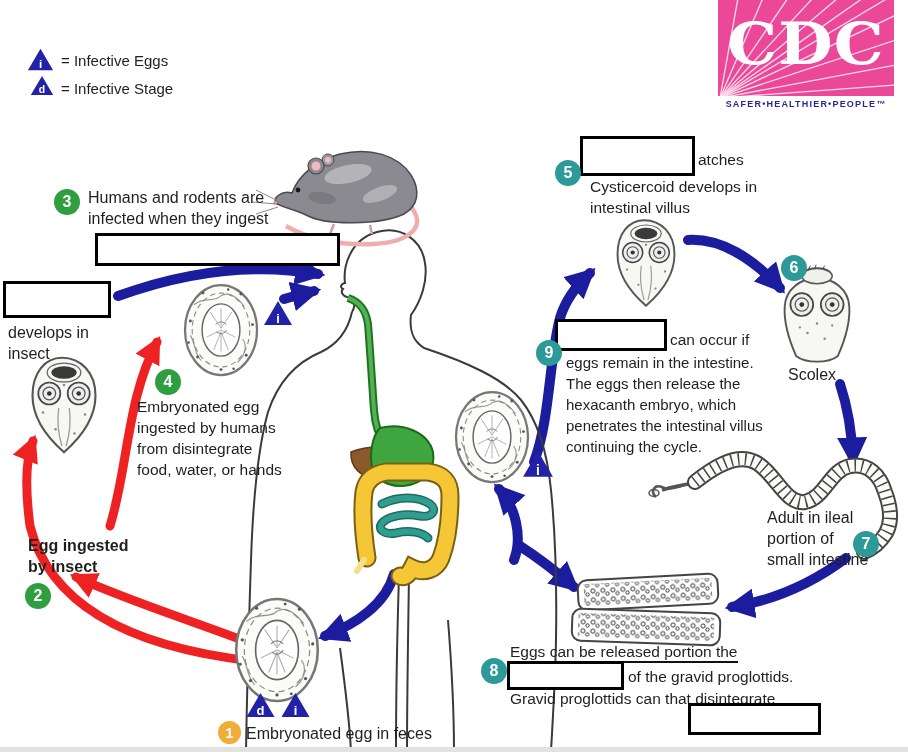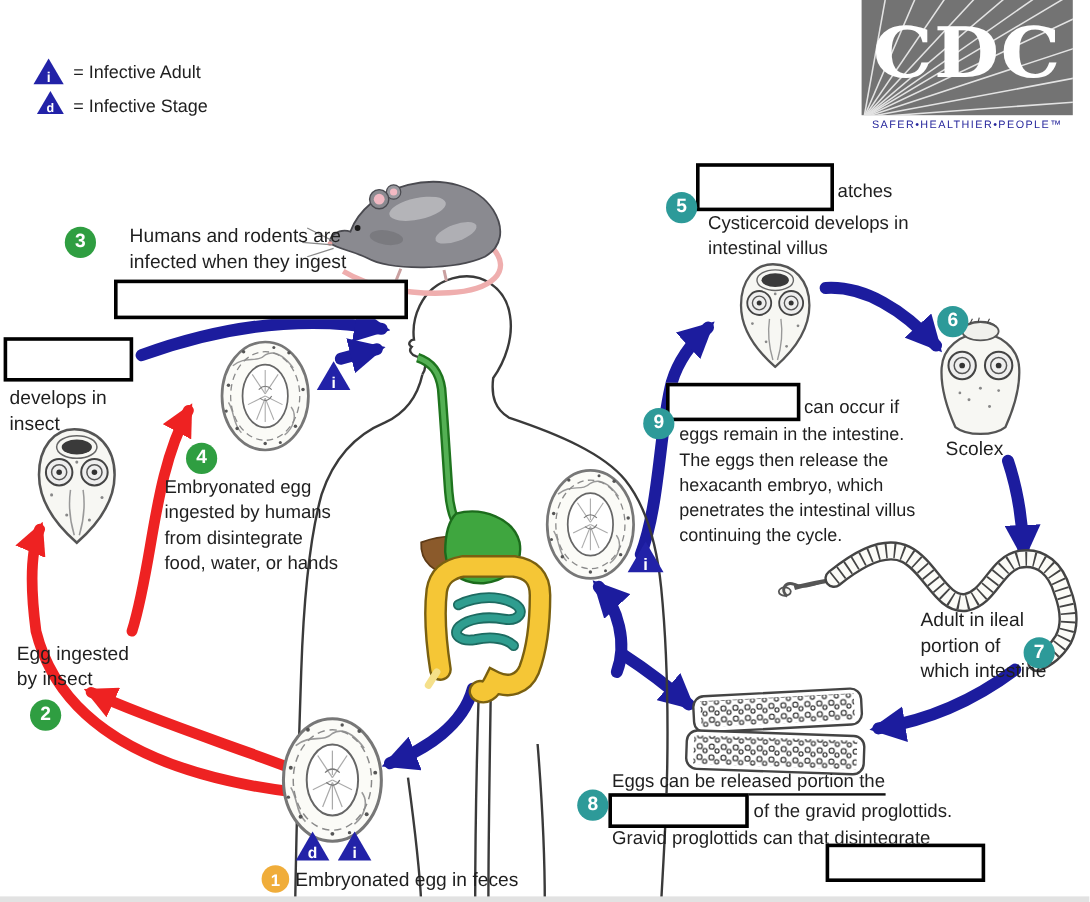--- a/index.html
+++ b/index.html
@@ -9,26 +9,26 @@
   svg.canvas{position:absolute;left:0;top:0;z-index:0;}
   .txt{position:absolute;z-index:2;font-size:15.5px;line-height:21px;white-space:pre-line;}
   .blank{position:absolute;z-index:3;background:#ffffff;border:3px solid #000000;box-sizing:border-box;}
   .badge{position:absolute;z-index:4;width:26px;height:26px;border-radius:50%;color:#fff;
          display:flex;align-items:center;justify-content:center;font-weight:bold;font-size:16px;}
   .badge.green{background:#2f9e41;}
   .badge.teal{background:#2d9a99;}
   .badge.yellow{background:#f0ad3a;width:23px;height:23px;font-size:14px;}
   .tri{position:absolute;z-index:4;}
   .legend-row{position:absolute;z-index:2;font-size:15px;}
-  #cdc-logo{position:absolute;left:718px;top:0px;width:176px;height:96px;background:#737373;z-index:2;}
+  #cdc-logo{position:absolute;left:718px;top:0px;width:176px;height:96px;background:#ec4899;z-index:2;}
   #cdc-logo .acro{position:absolute;left:0;top:10px;width:176px;text-align:center;
       font-family:"DejaVu Serif", serif;font-weight:bold;font-size:58px;color:#ffffff;
       letter-spacing:1px;transform:scaleX(1.08);transform-origin:center;}
   #cdc-tagline{position:absolute;left:716px;top:99px;width:180px;text-align:center;z-index:2;
-      color:#26269c;font-weight:normal;font-size:9px;letter-spacing:1.2px;}
+      color:#26269c;font-weight:bold;font-size:9px;letter-spacing:1.2px;}
   .ul{border-bottom:2px solid #111;padding-bottom:1px;}
   #bottom-edge{position:absolute;left:0;bottom:0;width:908px;height:5px;background:#e2e2e2;z-index:1;}
 </style>
 </head>
 <body>
 
 <div id="stage">
 
 <svg class="canvas" width="908" height="752" viewBox="0 0 908 752">
   <defs>
@@ -217,21 +217,21 @@
   <div class="acro">CDC</div>
 </div>
 <div id="cdc-tagline">SAFER•HEALTHIER•PEOPLE™</div>
 
 <div class="tri" style="left:27px;top:47px;">
   <svg width="27" height="25" viewBox="0 0 30 26">
         <path d="M15,1 L29,25 L1,25 Z" fill="#2222a8"></path>
     <text x="15" y="23" text-anchor="middle" fill="#fff" font-size="13" font-weight="bold">i</text>
       </svg>
 </div>
-<div class="legend-row" style="left:61px;top:52px;">= Infective Adult</div>
+<div class="legend-row" style="left:61px;top:52px;">= Infective Eggs</div>
 <div class="tri" style="left:30px;top:74px;">
   <svg width="24" height="23" viewBox="0 0 30 26">
         <path d="M15,1 L29,25 L1,25 Z" fill="#2222a8"></path>
     <text x="15" y="23" text-anchor="middle" fill="#fff" font-size="13" font-weight="bold">d</text>
       </svg>
 </div>
 <div class="legend-row" style="left:61px;top:80px;">= Infective Stage</div>
 
 <div class="badge yellow" style="left:218px;top:721px;">
       <span>1</span>
@@ -254,44 +254,44 @@
 <div class="badge teal" style="left:853px;top:531px;">
       <span>7</span>
     </div>
 <div class="badge teal" style="left:481px;top:658px;">
       <span>8</span>
     </div>
 <div class="badge teal" style="left:536px;top:340px;">
       <span>9</span>
     </div>
 
-<div class="txt" style="left:88px;top:187px;font-size:16px;margin-left:20px;">Humans and rodents are
+<div class="txt" style="left:88px;top:187px;font-size:16px;">Humans and rodents are
 infected when they ingest</div>
 <div class="txt" style="left:8px;top:322px;font-size:16px;">develops in
 insect</div>
 <div class="txt" style="left:137px;top:396px;">Embryonated egg
 ingested by humans
 from disintegrate
 food, water, or hands</div>
-<div class="txt" style="left:14px;top:535px;font-size:16px;">Egg ingested
+<div class="txt" style="left:28px;top:535px;font-size:16px;font-weight:bold;">Egg ingested
 by insect</div>
 <div class="txt" style="left:246px;top:723px;font-size:16px;">Embryonated egg in feces</div>
 <div class="txt" style="left:698px;top:149px;">atches</div>
 <div class="txt" style="left:590px;top:176px;">Cysticercoid develops in
 intestinal villus</div>
 <div class="txt" style="left:670px;top:329px;">can occur if</div>
 <div class="txt" style="left:566px;top:352px;font-size:15px;">eggs remain in the intestine.
 The eggs then release the
 hexacanth embryo, which
 penetrates the intestinal villus
 continuing the cycle.</div>
 <div class="txt" style="left:788px;top:364px;font-size:16px;">Scolex</div>
 <div class="txt" style="left:767px;top:507px;font-size:16px;">Adult in ileal
 portion of
-which intestine</div>
+small intestine</div>
 <div class="txt" style="left:510px;top:641px;"><span class="ul">Eggs can be released portion the</span></div>
 <div class="txt" style="left:628px;top:666px;">of the gravid proglottids.</div>
 <div class="txt" style="left:510px;top:688px;">Gravid proglottids can that disintegrate</div>
 
 <div class="blank" style="left:95px;top:233px;width:245px;height:33px;"></div>
 <div class="blank" style="left:3px;top:281px;width:108px;height:37px;"></div>
 <div class="blank" style="left:580px;top:136px;width:115px;height:40px;"></div>
 <div class="blank" style="left:555px;top:319px;width:112px;height:32px;"></div>
 <div class="blank" style="left:507px;top:661px;width:117px;height:29px;"></div>
 <div class="blank" style="left:688px;top:703px;width:133px;height:32px;"></div>

